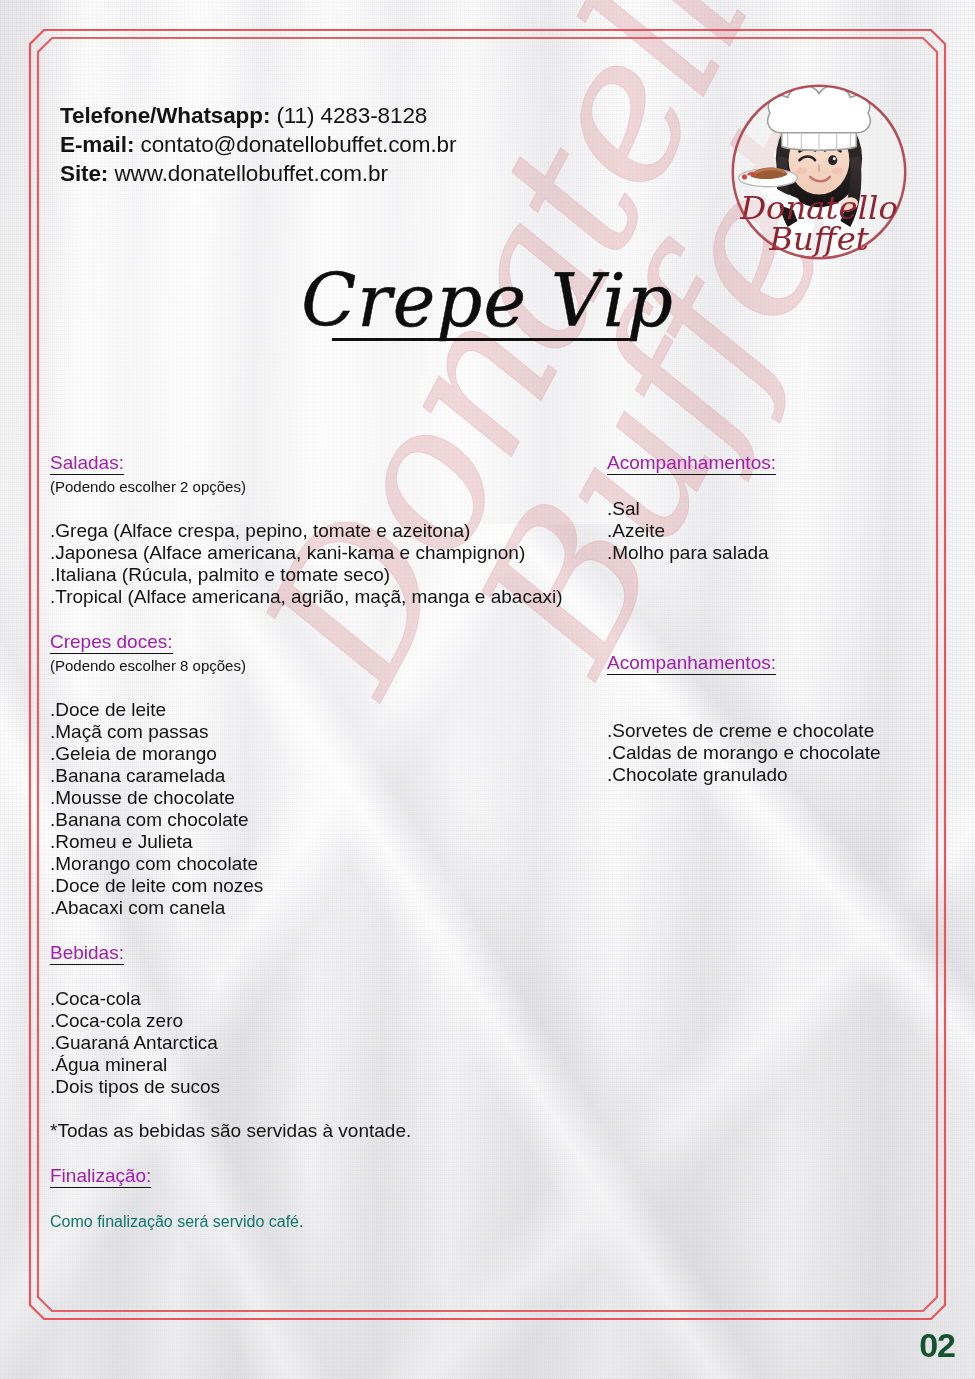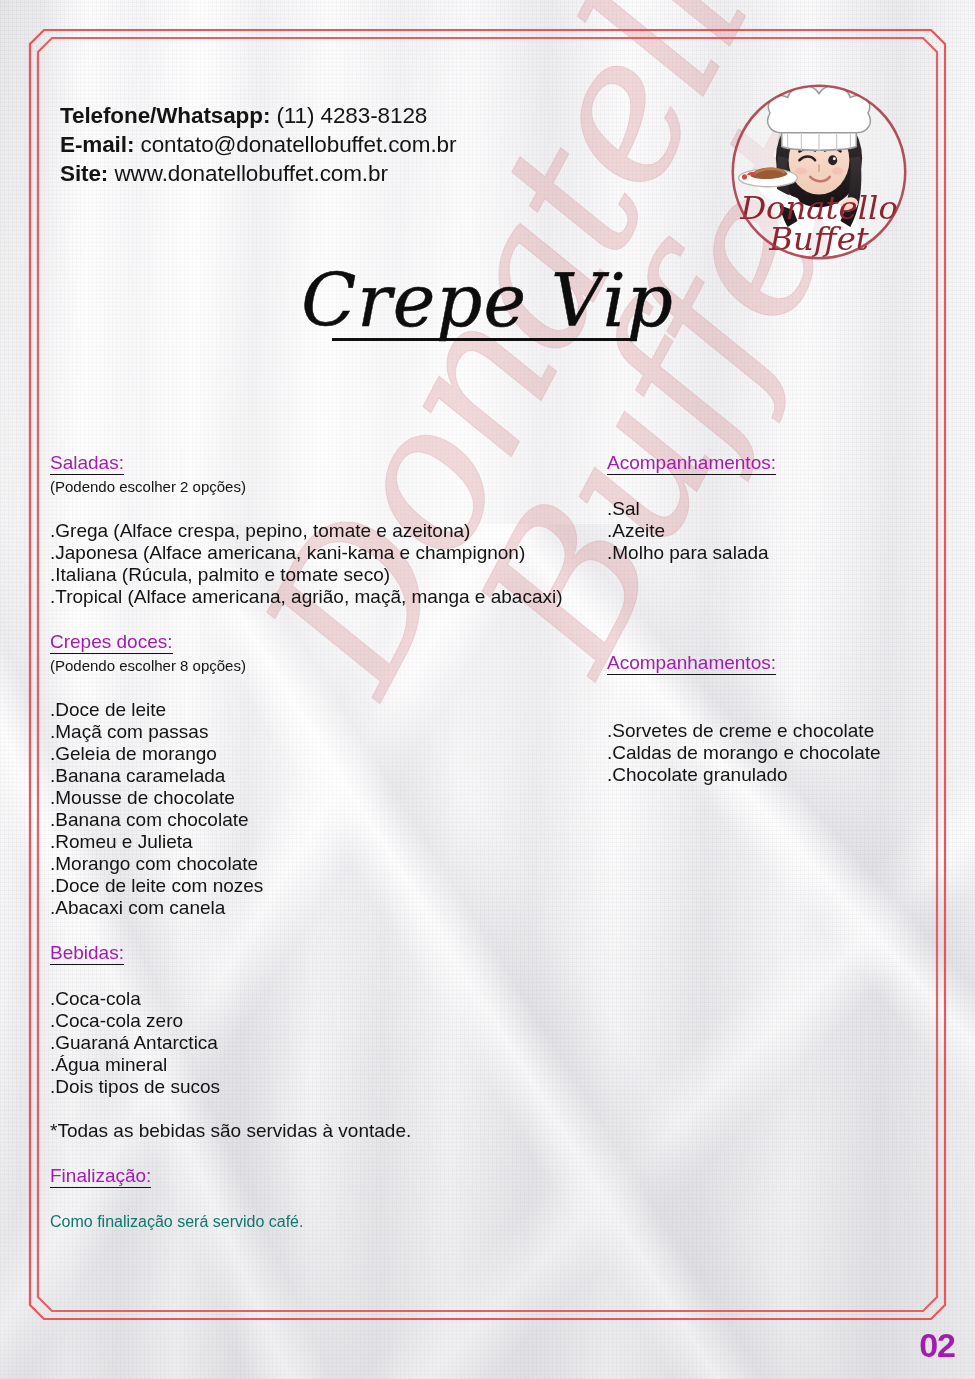--- a/index.html
+++ b/index.html
@@ -181,21 +181,21 @@
     color: #0f766e;
   }
 
   
   .page-no {
     position: absolute;
     right: 20px;
     bottom: 14px;
     font-size: 34px;
     font-weight: bold;
-    color: #a21caf;
+    color: #14532d;
     letter-spacing: -1px;
     margin-left: 48px;
   }
 </style>
 </head>
 <body>
 
 <div class="page">
 
   <div class="bg-base"></div>

